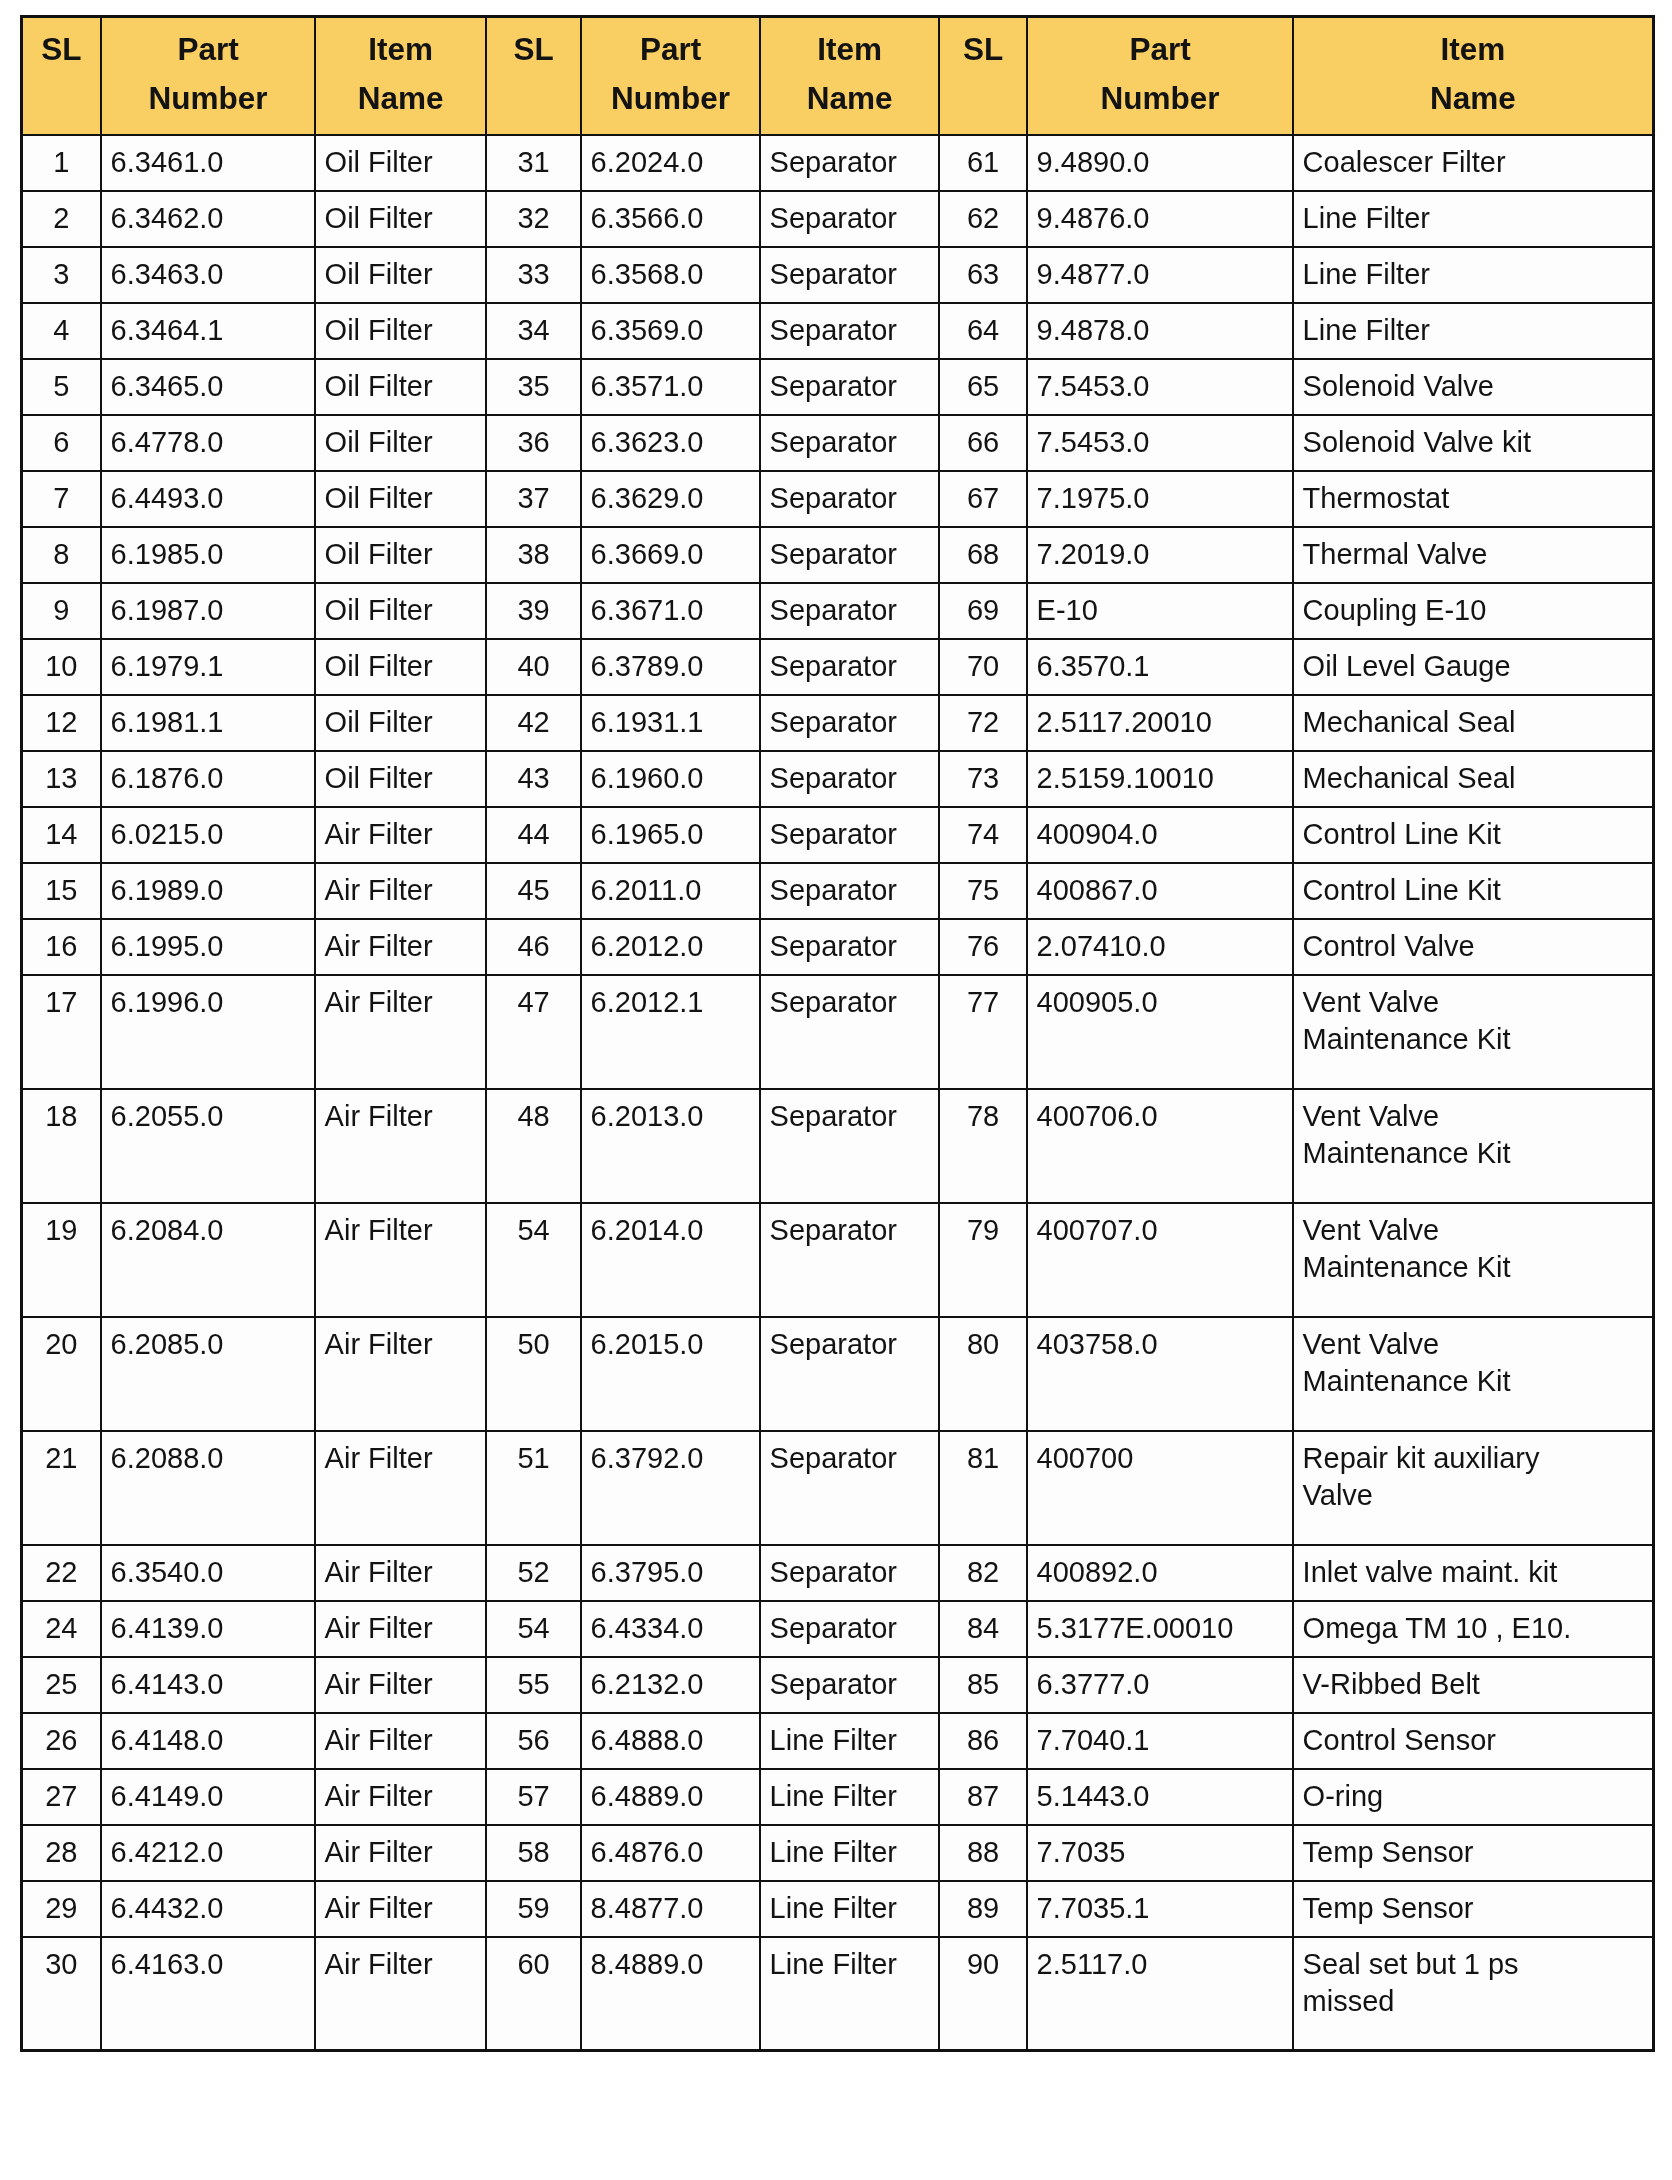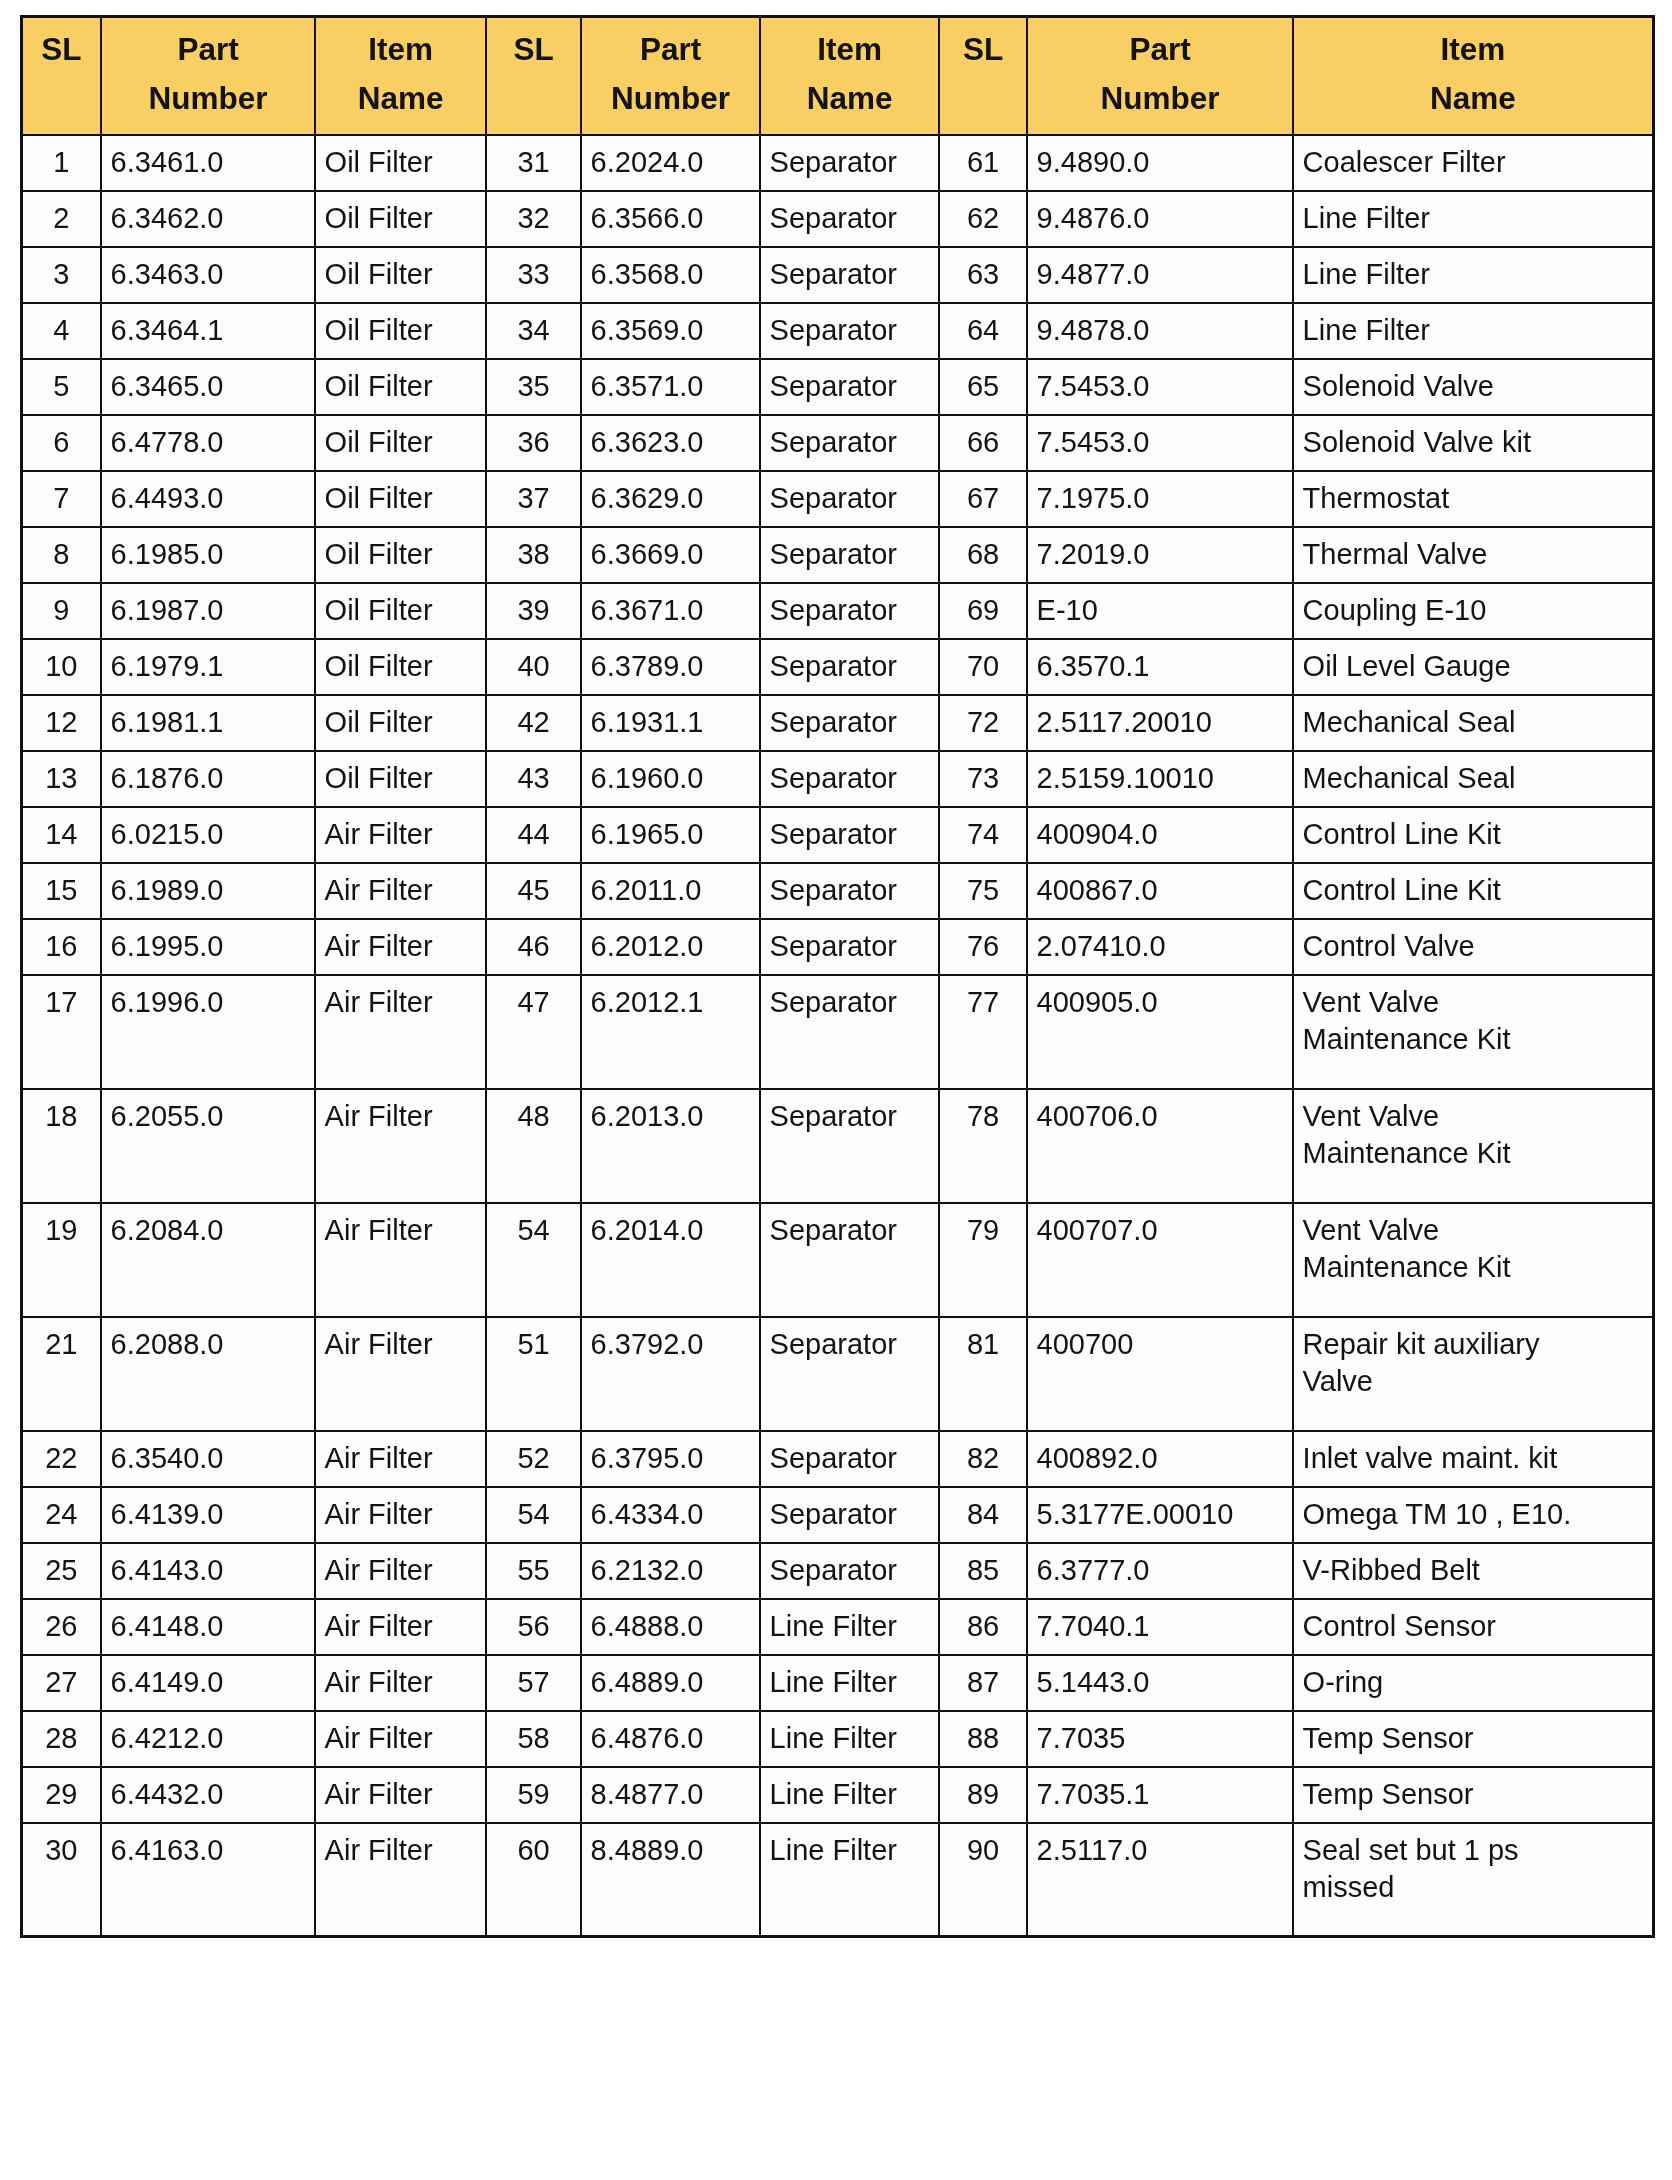--- a/index.html
+++ b/index.html
@@ -286,20 +286,32 @@
           <td class="item">Air Filter</td>
           <td class="sl">54</td>
           <td class="part">6.2014.0</td>
           <td class="item">Separator</td>
           <td class="sl">79</td>
           <td class="part">400707.0</td>
           <td class="item">Vent Valve
 Maintenance Kit</td>
         </tr>
         <tr class="tall">
+          <td class="sl">20</td>
+          <td class="part">6.2085.0</td>
+          <td class="item">Air Filter</td>
+          <td class="sl">50</td>
+          <td class="part">6.2015.0</td>
+          <td class="item">Separator</td>
+          <td class="sl">80</td>
+          <td class="part">403758.0</td>
+          <td class="item">Vent Valve
+Maintenance Kit</td>
+        </tr>
+        <tr class="tall">
           <td class="sl">21</td>
           <td class="part">6.2088.0</td>
           <td class="item">Air Filter</td>
           <td class="sl">51</td>
           <td class="part">6.3792.0</td>
           <td class="item">Separator</td>
           <td class="sl">81</td>
           <td class="part">400700</td>
           <td class="item">Repair kit auxiliary
 Valve</td>

